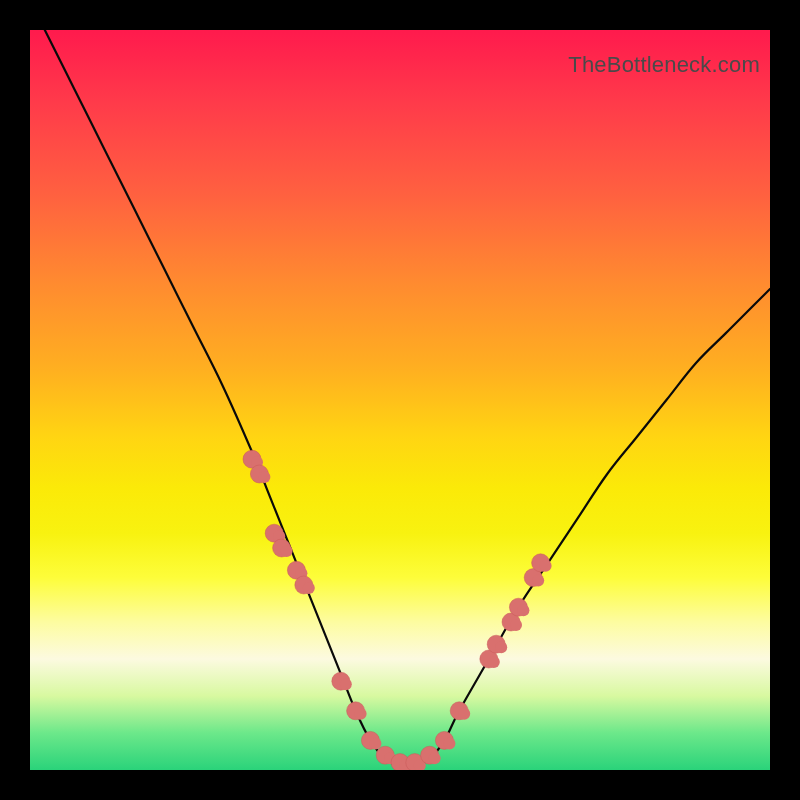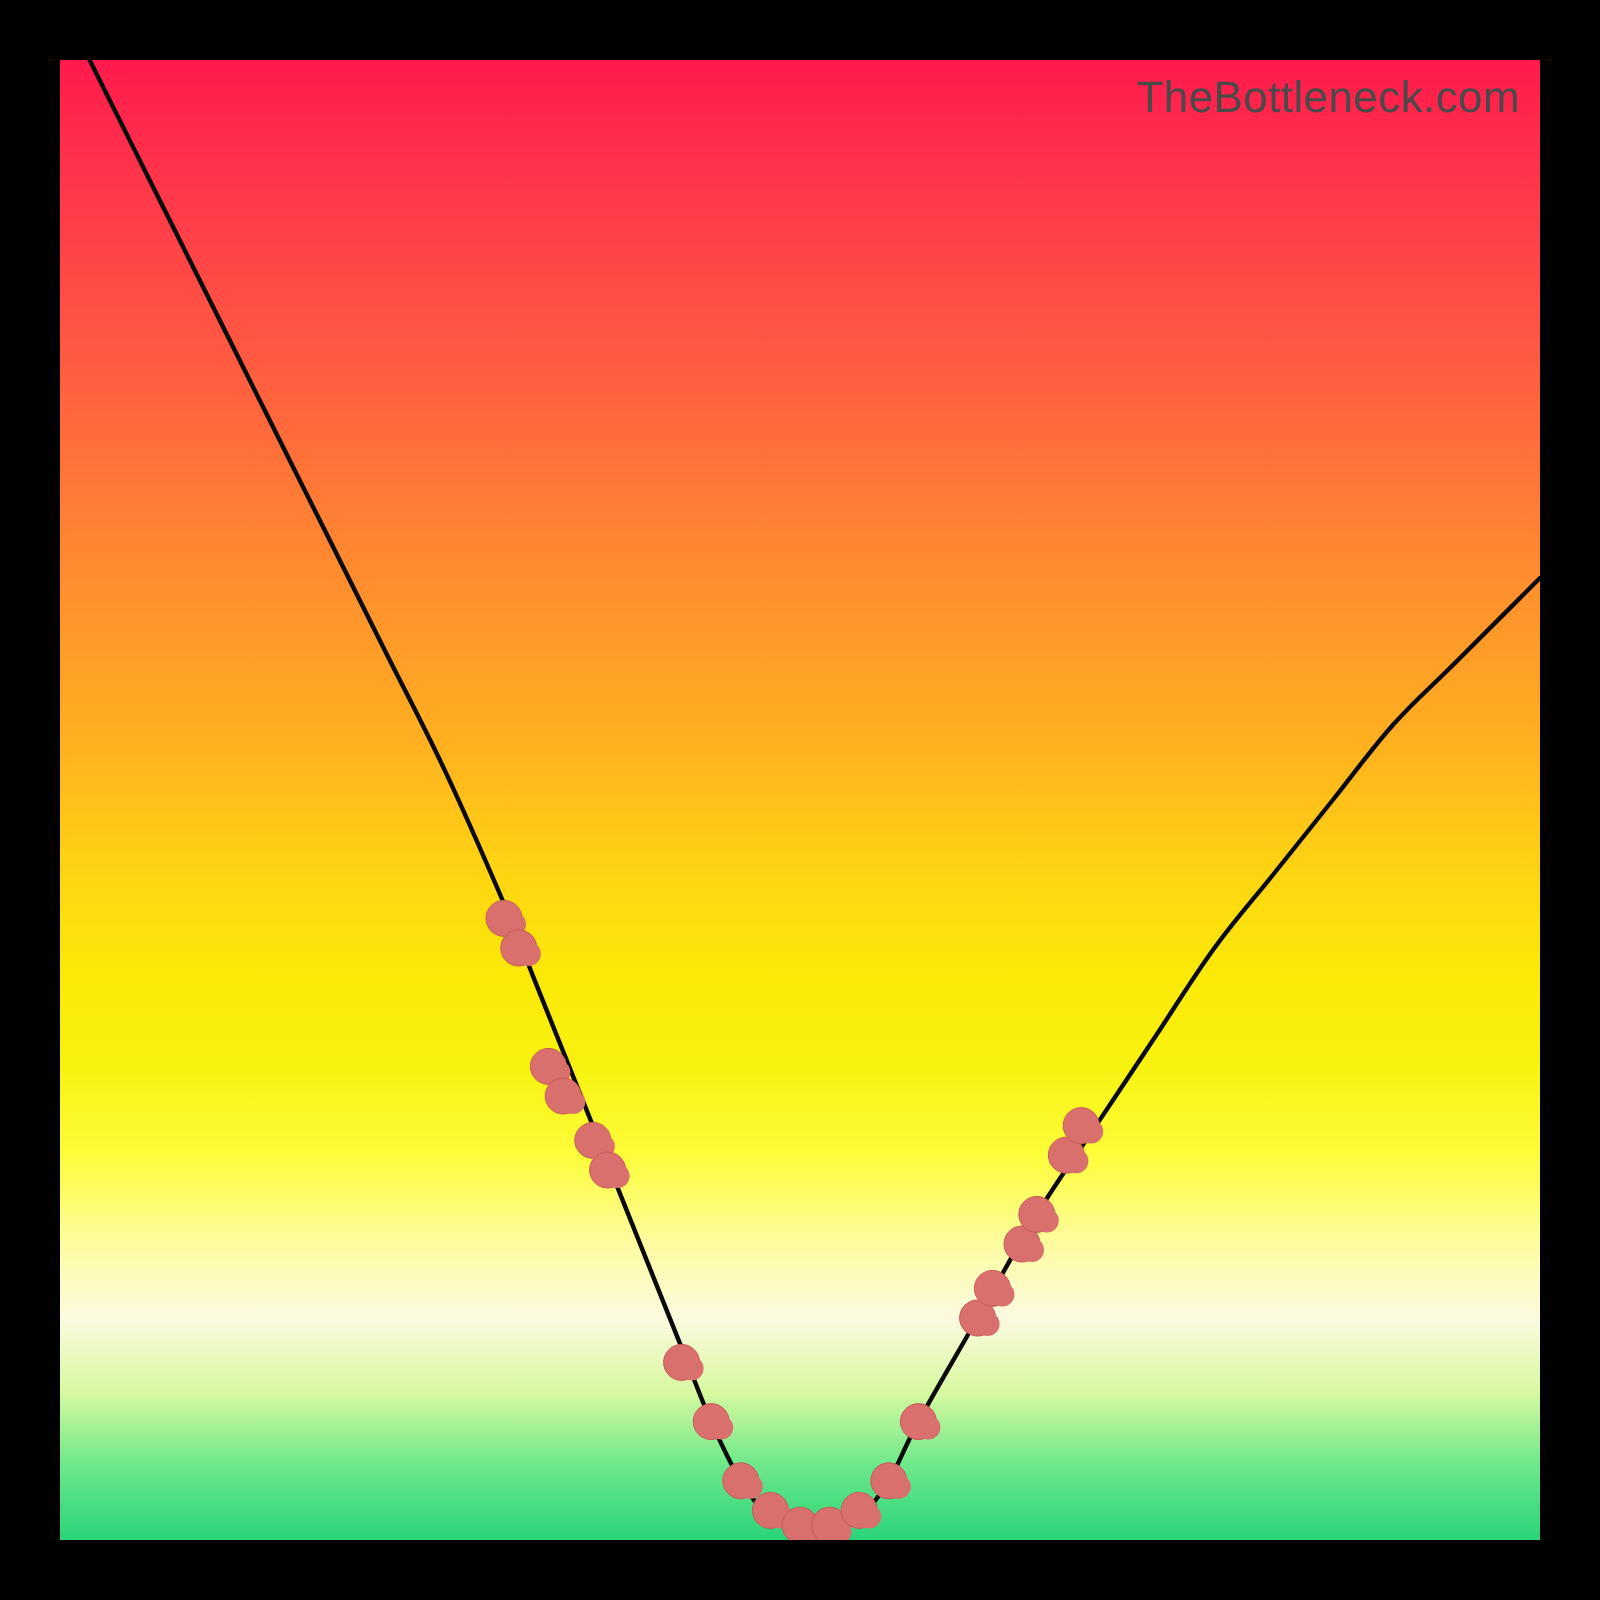--- a/index.html
+++ b/index.html
@@ -36,21 +36,21 @@
       #fdfd3a 74%,
       #fdfca0 80%,
       #fcfae0 85%,
       #d8f9a0 90%,
       #6ce88a 95%,
       #2ad37a 100%
     );
   }
   .watermark {
     position: absolute;
-    top: 6px;
+    top: 22px;
     right: 10px;
     color: #4a4a4a;
     font-size: 22px;
     font-weight: 500;
     letter-spacing: 0.2px;
     pointer-events: none;
   }
   svg.overlay {
     position: absolute;
     left: 0;

